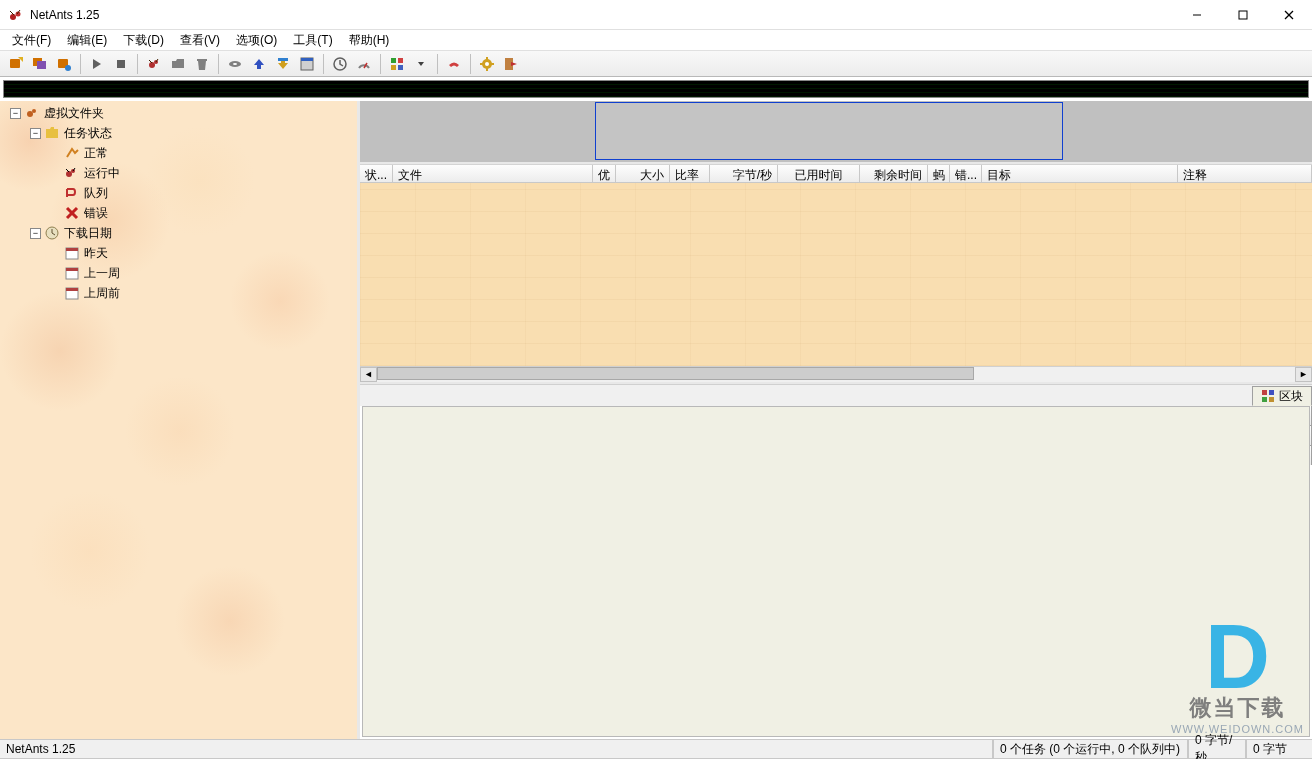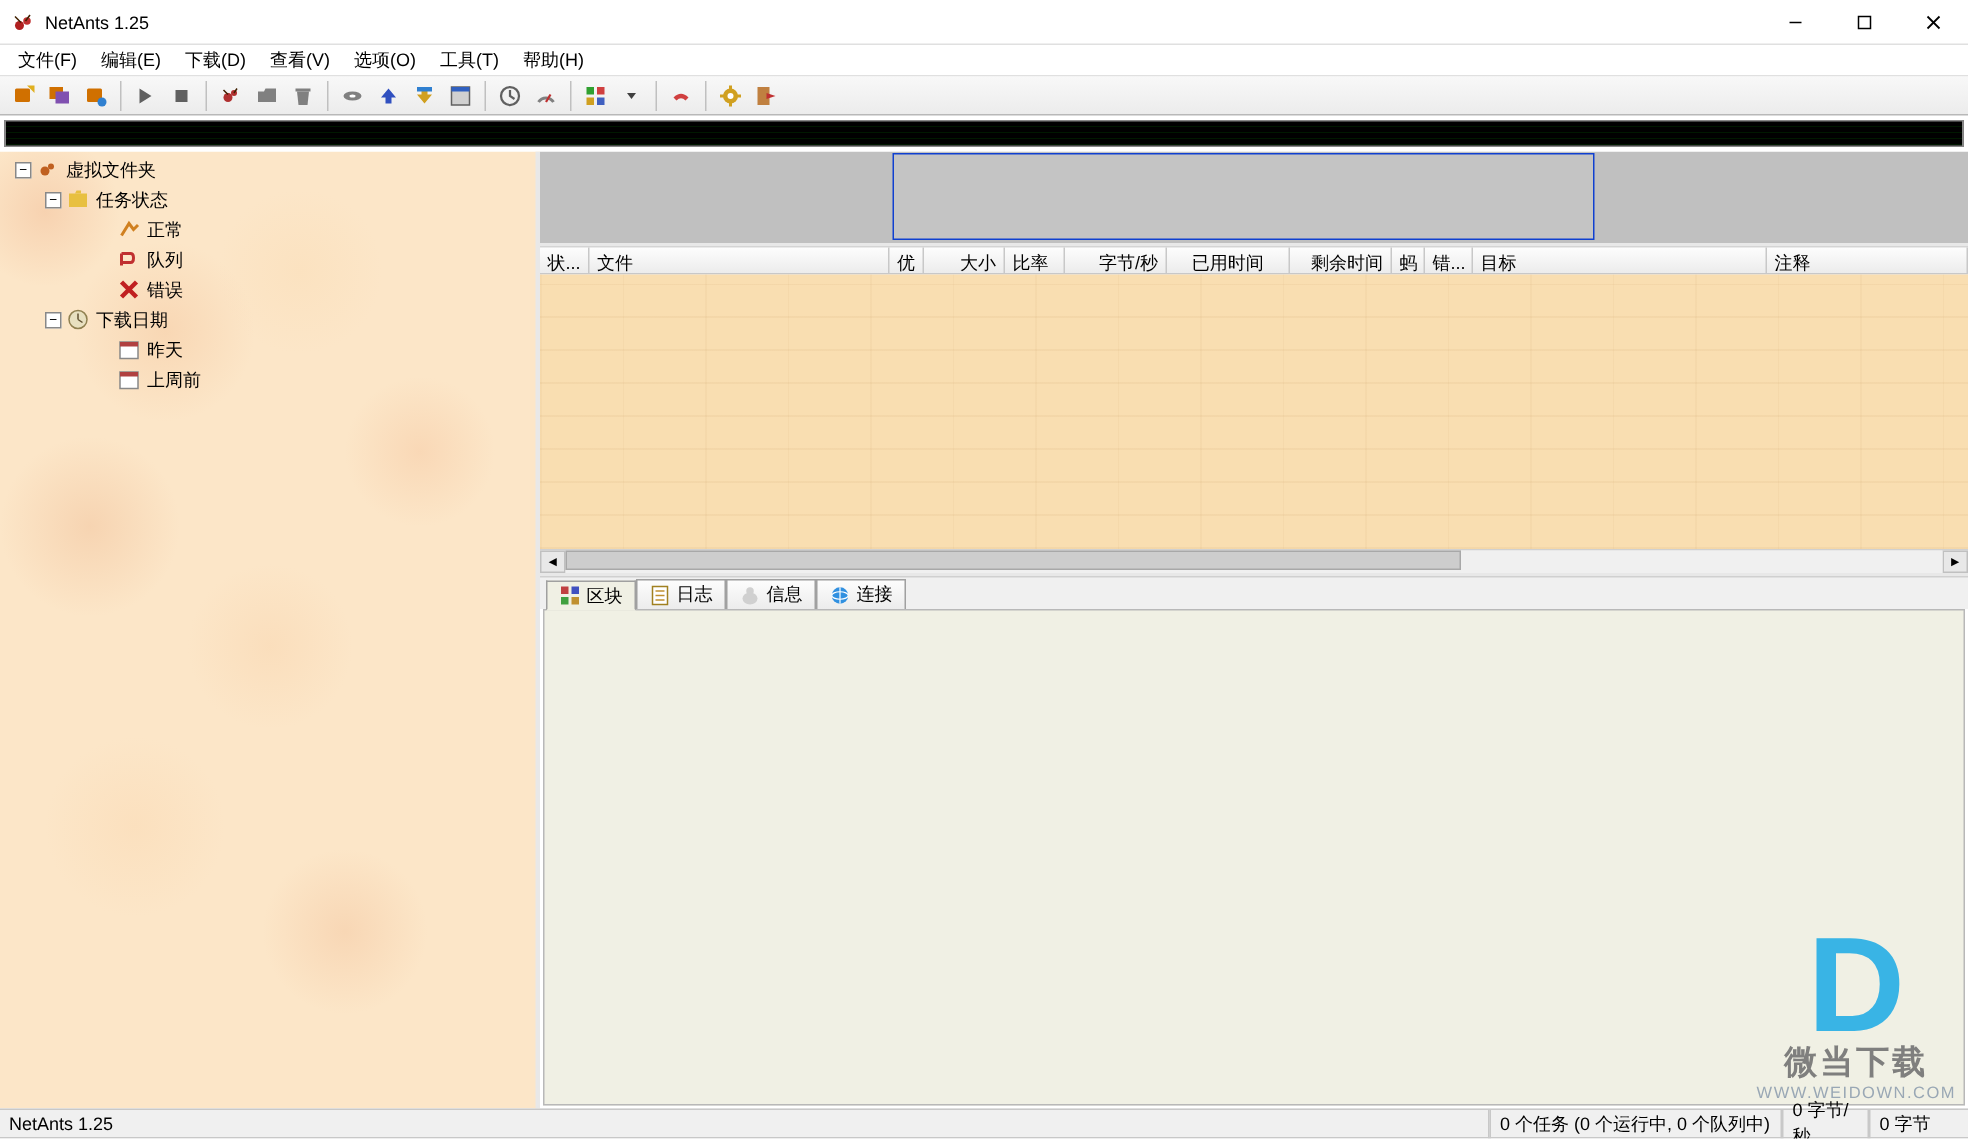--- a/index.html
+++ b/index.html
@@ -74,21 +74,21 @@
   overflow: auto;
   padding-top: 2px;
 }
 .tree { list-style: none; }
 .tree-node { display: flex; align-items: center; height: 20px; cursor: pointer; white-space: nowrap; }
 .tree-expander { width: 11px; height: 11px; border: 1px solid #888; background: #fff; display: inline-flex; align-items: center; justify-content: center; font-size: 9px; margin-right: 3px; cursor: pointer; line-height: 1; }
 .tree-icon { width: 16px; height: 16px; margin-right: 4px; display: inline-flex; align-items: center; justify-content: center; }
 .tree-children { list-style: none; }
 .indent-1 { padding-left: 10px; }
 .indent-2 { padding-left: 30px; }
-.indent-3 { padding-left: 64px; }
+.indent-3 { padding-left: 50px; }
 
 .right-panes { flex: 1; display: flex; flex-direction: column; }
 .ad-band {
   height: 63px;
   background: #c0c0c0;
   border-bottom: 2px solid #e8e8e8;
   display: flex;
   align-items: center;
   justify-content: center;
   position: relative;
@@ -117,20 +117,21 @@
 .scroll-track { flex:1; background: #f0f0f0; height: 15px; position:relative; }
 .scroll-thumb { position:absolute; left:0; top:0; height:13px; width: 65%; background: #cdcdcd; border:1px solid #a8a8a8;}
 
 .bottom-tabs {
   height: 22px;
   display: flex;
   padding-left: 4px;
   background: #f0f0f0;
   border-top: 1px solid #d0d0d0;
   align-items: flex-end;
+  flex-direction: column;
 }
 .btab {
   height: 20px;
   padding: 2px 8px;
   border: 1px solid #a0a0a0;
   background: linear-gradient(#fdfdfd,#ececec);
   border-bottom: none;
   display: flex; align-items: center; gap: 4px;
   cursor: pointer;
   font-size: 12px;
@@ -383,20 +384,34 @@
                       </svg>
                     </span>
                     <span>正常</span>
                   </div>
                 </li>
               <li>
                   <div class="tree-node indent-3">
                     <span style="width:14px"></span>
                     <span class="tree-icon">
                       <svg viewBox="0 0 16 16">
+                        <circle cx="5" cy="9" r="3" fill="#b03030"></circle>
+                        <circle cx="9" cy="6" r="2" fill="#b03030"></circle>
+                        <line x1="2" y1="4" x2="5" y2="7" stroke="#000"></line>
+                        <line x1="11" y1="3" x2="9" y2="6" stroke="#000"></line>
+                      </svg>
+                    </span>
+                    <span>运行中</span>
+                  </div>
+                </li>
+              <li>
+                  <div class="tree-node indent-3">
+                    <span style="width:14px"></span>
+                    <span class="tree-icon">
+                      <svg viewBox="0 0 16 16">
                         <path d="M3 4 L3 12 M3 4 L9 4 Q11 4 11 7 Q11 10 9 10 L3 10" stroke="#c03030" stroke-width="2" fill="none"></path>
                       </svg>
                     </span>
                     <span>队列</span>
                   </div>
                 </li>
               <li>
                   <div class="tree-node indent-3">
                     <span style="width:14px"></span>
                     <span class="tree-icon">
@@ -426,20 +441,32 @@
               <li>
                   <div class="tree-node indent-3">
                     <span style="width:14px"></span>
                     <span class="tree-icon">
                       <svg viewBox="0 0 16 16">
                         <rect x="2" y="3" width="12" height="11" fill="#fff" stroke="#888"></rect>
                         <rect x="2" y="3" width="12" height="3" fill="#b04040"></rect>
                       </svg>
                     </span>
                     <span>昨天</span>
+                  </div>
+                </li>
+              <li>
+                  <div class="tree-node indent-3">
+                    <span style="width:14px"></span>
+                    <span class="tree-icon">
+                      <svg viewBox="0 0 16 16">
+                        <rect x="2" y="3" width="12" height="11" fill="#fff" stroke="#888"></rect>
+                        <rect x="2" y="3" width="12" height="3" fill="#b04040"></rect>
+                      </svg>
+                    </span>
+                    <span>上一周</span>
                   </div>
                 </li>
               <li>
                   <div class="tree-node indent-3">
                     <span style="width:14px"></span>
                     <span class="tree-icon">
                       <svg viewBox="0 0 16 16">
                         <rect x="2" y="3" width="12" height="11" fill="#fff" stroke="#888"></rect>
                         <rect x="2" y="3" width="12" height="3" fill="#b04040"></rect>
                       </svg>

